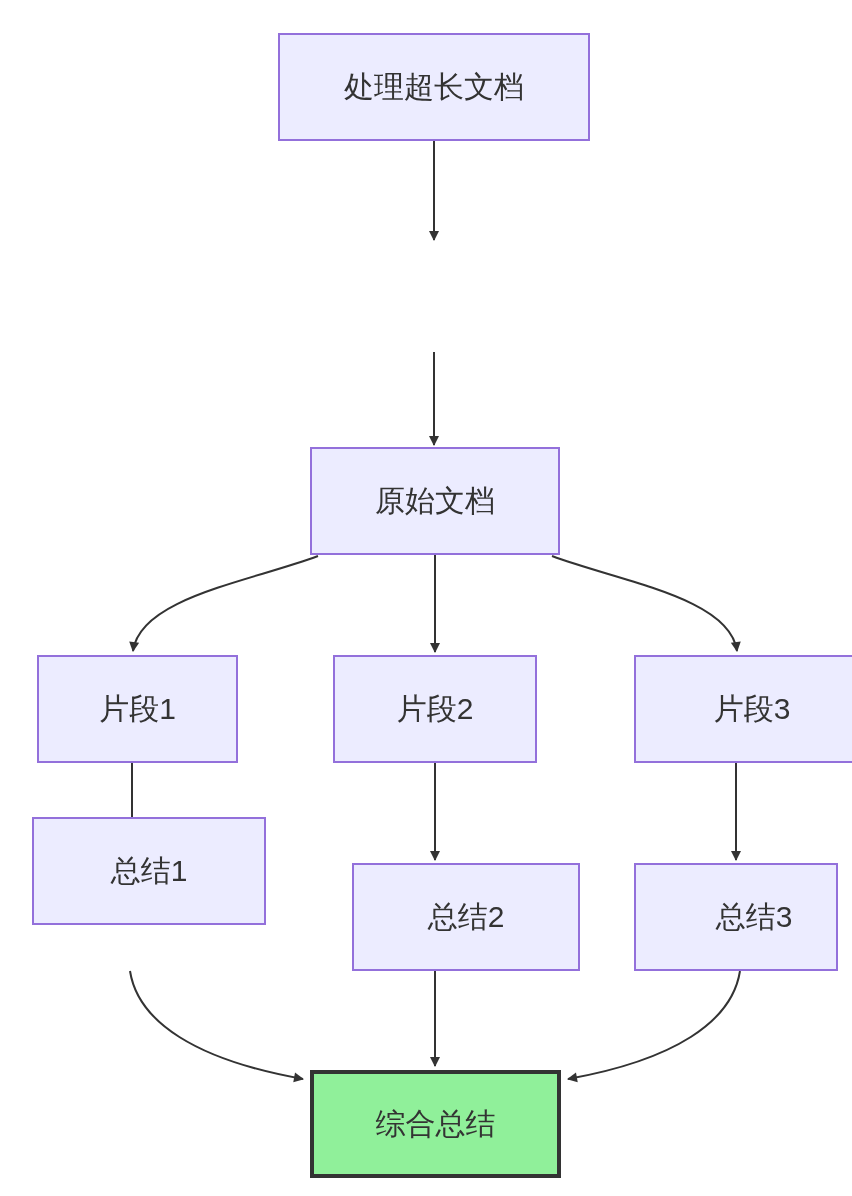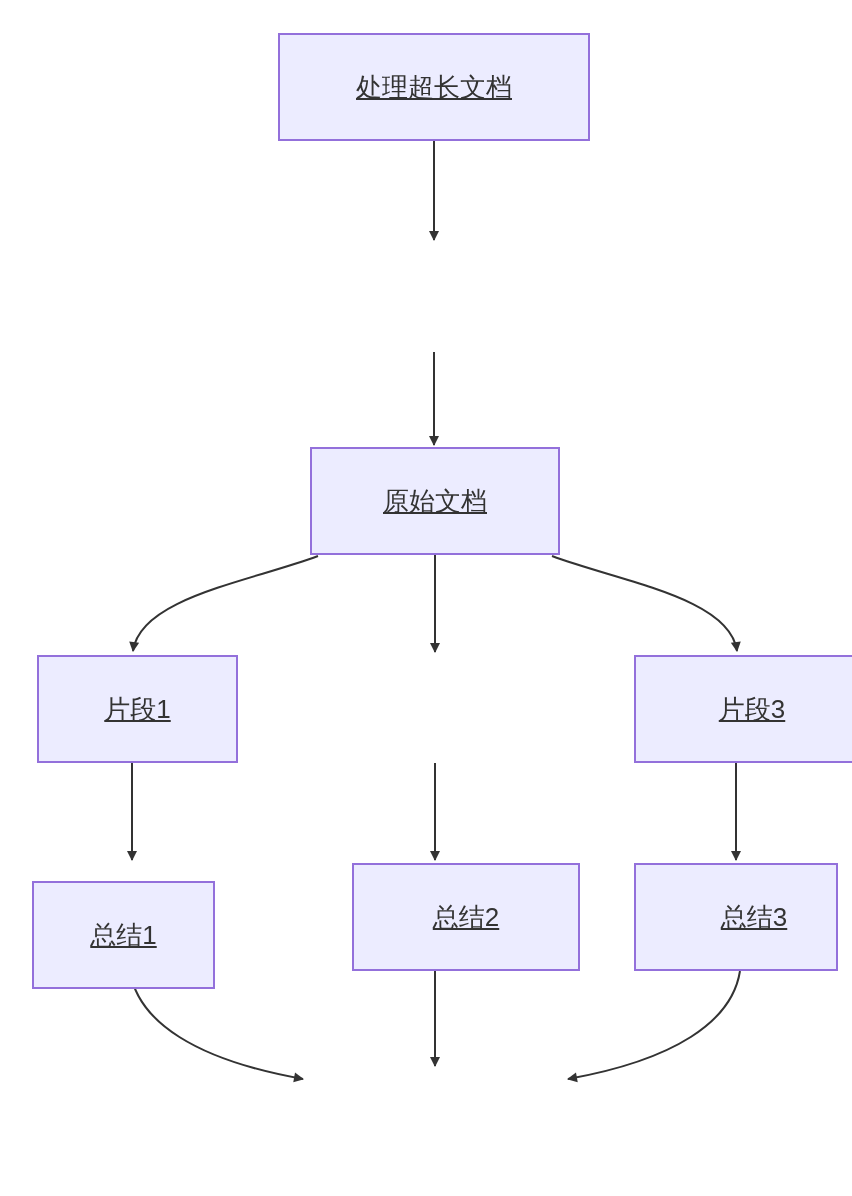--- a/index.html
+++ b/index.html
@@ -35,23 +35,22 @@
   }
   .arrowhead { fill: var(--arrow); stroke: none; }
   .node {
     position: absolute;
     display: flex;
     align-items: center;
     justify-content: center;
     background: var(--node_fill);
     border: 2px solid var(--node_border);
     color: var(--text);
-    font-size: 26px;
+    font-size: 30px;
     text-align: center;
-    text-decoration: underline;
   }
   .node.emphasis {
     background: var(--emphasis_fill);
     border: 4px solid var(--emphasis_border);
   }
   .node.success {
     background: var(--success_fill);
     border: 4px solid var(--success_border);
   }
   .node-label { display: inline-block; }
@@ -86,31 +85,37 @@
 
 
   <div class="node" style="left:310px; top:447px; width:250px; height:108px;align-items:center;">
     <span class="node-label">原始文档</span>
   </div>
 
   <div class="node" style="left:37px; top:655px; width:201px; height:108px;">
     <span class="node-label">片段1</span>
   </div>
 
+  <div class="node" style="left:333px; top:655px; width:204px; height:108px;">
+    <span class="node-label">片段2</span>
+  </div>
 
   <div class="node" style="left:634px; top:655px; width:236px; height:108px;">
     <span class="node-label">片段3</span>
   </div>
 
-  <div class="node" style="left:32px; top:881px; width:183px; height:108px;">
+  <div class="node" style="left:32px; top:817px; width:234px; height:108px;">
     <span class="node-label">总结1</span>
   </div>
 
   <div class="node" style="left:352px; top:863px; width:228px; height:108px;">
     <span class="node-label">总结2</span>
   </div>
 
   <div class="node" style="left:634px; top:863px; width:204px; height:108px;padding-left:36px;">
     <span class="node-label">总结3</span>
   </div>
 
+  <div class="node success" style="left:310px; top:1070px; width:251px; height:108px;">
+    <span class="node-label">综合总结</span>
+  </div>
 
 </div>
 
 </body></html>

